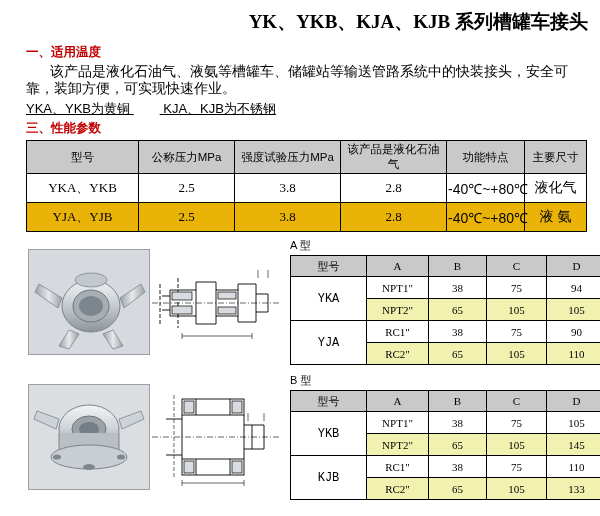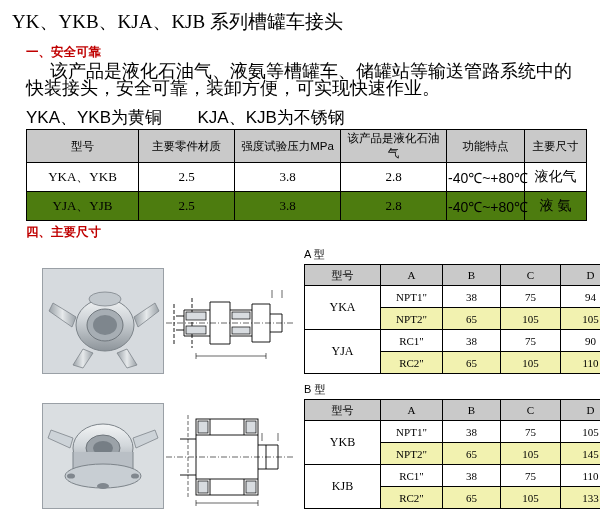--- a/index.html
+++ b/index.html
@@ -16,48 +16,49 @@
     position: relative;
   }
   .page {
     width: 600px;
     height: 516px;
     position: relative;
     box-sizing: border-box;
     padding: 0 12px;
   }
   .title {
-    text-align: left;
+    text-align: right;
     font-family: "Liberation Serif", serif;
-    font-weight: normal;
+    font-weight: bold;
     font-size: 19px;
     letter-spacing: 0px;
     padding-top: 9px;
     padding-bottom: 6px;
     color: #000;
   }
   .sec-head {
     color: #c00000;
     font-weight: bold;
     font-size: 12.5px;
     font-family: "Liberation Sans", sans-serif;
     margin: 3px 0 2px 14px;
   }
   .para {
-    font-size: 18px;
+    font-size: 14px;
     line-height: 17px;
-    margin: 0 6px 12px 14px;
+    margin: 0 6px 3px 14px;
     text-indent: 24px;
     font-family: "Liberation Sans", sans-serif;
   }
   .mat-line {
-    font-size: 17px;
+    font-size: 13px;
     line-height: 17px;
     margin: 0 0 0 14px;
     font-family: "Liberation Sans", sans-serif;
+    text-decoration: underline;
   }
   .mat-line .gap {
     display: inline-block;
     width: 26px;
   }
 
   
   table {
     border-collapse: collapse;
   }
@@ -82,32 +83,32 @@
   .perf td.label {
     font-family: "Liberation Serif", serif;
     font-size: 13px;
     text-align: center;
   }
   .perf td.num {
     font-family: Liberation Serif, serif;
     font-size: 13px;
   }
   .perf tr.alt td {
-    background: #4d7c0f;
+    background: #eab308;
   }
 
   
   .dims {
     position: relative;
     margin-top: 6px;
   }
   .row-block {
     display: flex;
-    align-items: flex-end;
-    margin-left: 30px;
+    align-items: center;
+    margin-left: 16px;
   }
   .photo {
     width: 120px;
     height: 104px;
     border: 1px solid #9aa0a6;
     background: linear-gradient(145deg,#dfe3e6 0%, #cdd2d6 45%, #b9bfc4 100%);
     position: relative;
     overflow: hidden;
     flex: none;
   }
@@ -145,55 +146,57 @@
   .dimtbl tr.hdr td {
     background: #c9c9c9;
     height: 18px;
     font-size: 11px;
   }
   .dimtbl tr.alt td {
     background: #f2f2b0;
   }
   .dimtbl td.model {
     font-size: 12px;
+    font-family: Liberation Mono, monospace;
   }
 
   
   svg { display:block; }
 </style>
 </head>
 <body>
 
 <div class="page">
 
   <div class="title">YK、YKB、KJA、KJB 系列槽罐车接头</div>
 
-  <div class="sec-head">一、安全可靠</div>
+  <div class="sec-head">一、适用温度</div>
   <div class="para">该产品是液化石油气、液氨等槽罐车、储罐站等输送管路系统中的快装接头，安全可靠，装卸方便，可实现快速作业。</div>
 
   <div class="mat-line">
     <span>YKA、YKB为黄铜</span>
     <span class="gap"></span>
     <span>KJA、KJB为不锈钢</span>
   </div>
 
+  <div class="sec-head">三、性能参数</div>
 
   <table class="perf">
     <colgroup>
       <col style="width:112px">
       <col style="width:96px">
       <col style="width:106px">
       <col style="width:106px">
       <col style="width:78px">
       <col style="width:62px">
     </colgroup>
     <tbody>
       <tr class="hdr">
         <td>型号</td>
-        <td>主要零件材质</td>
+        <td>公称压力MPa</td>
         <td>强度试验压力MPa</td>
         <td>该产品是液化石油气</td>
         <td>功能特点</td>
         <td>主要尺寸</td>
       </tr>
       <tr>
         <td class="label">YKA、YKB</td>
         <td class="num">2.5</td>
         <td class="num">3.8</td>
         <td class="num">2.8</td>
@@ -204,21 +207,20 @@
         <td class="label">YJA、YJB</td>
         <td class="num">2.5</td>
         <td class="num">3.8</td>
         <td class="num">2.8</td>
         <td>-40℃~+80℃</td>
         <td>液  氨</td>
       </tr>
     </tbody>
   </table>
 
-  <div class="sec-head">四、主要尺寸</div>
 
   <div class="dims">
 
     <div class="row-block">
 
       <div class="photo">
         <svg width="120" height="104" viewBox="0 0 120 104">
           <defs>
             <linearGradient id="mA" x1="0" y1="0" x2="0" y2="1">
               <stop offset="0%" stop-color="#f0f2f3"></stop>

